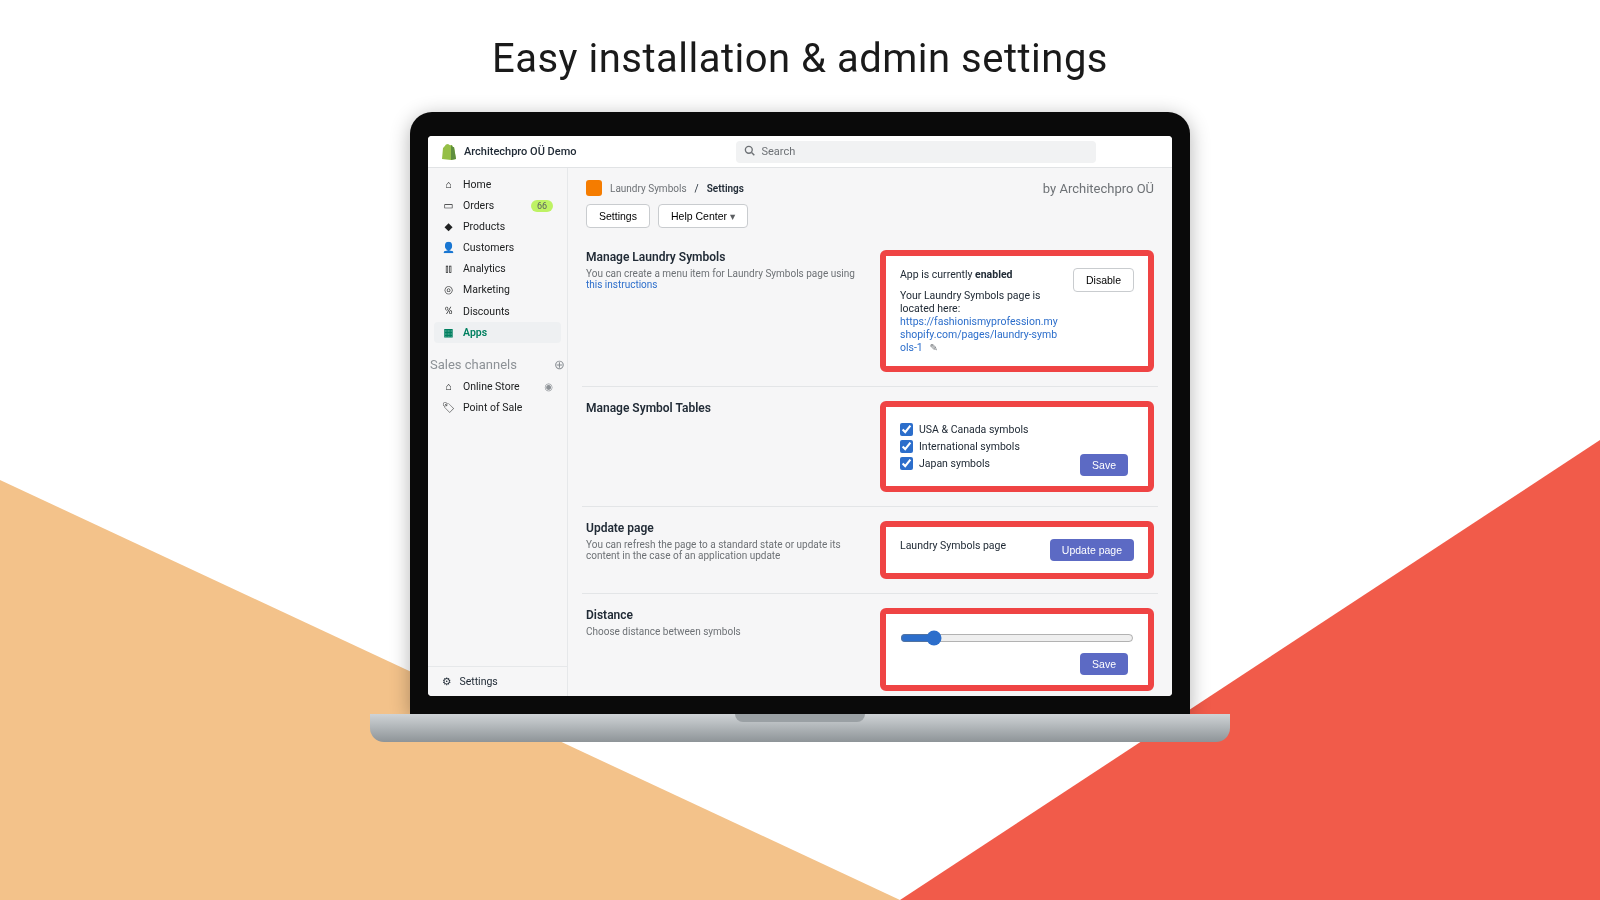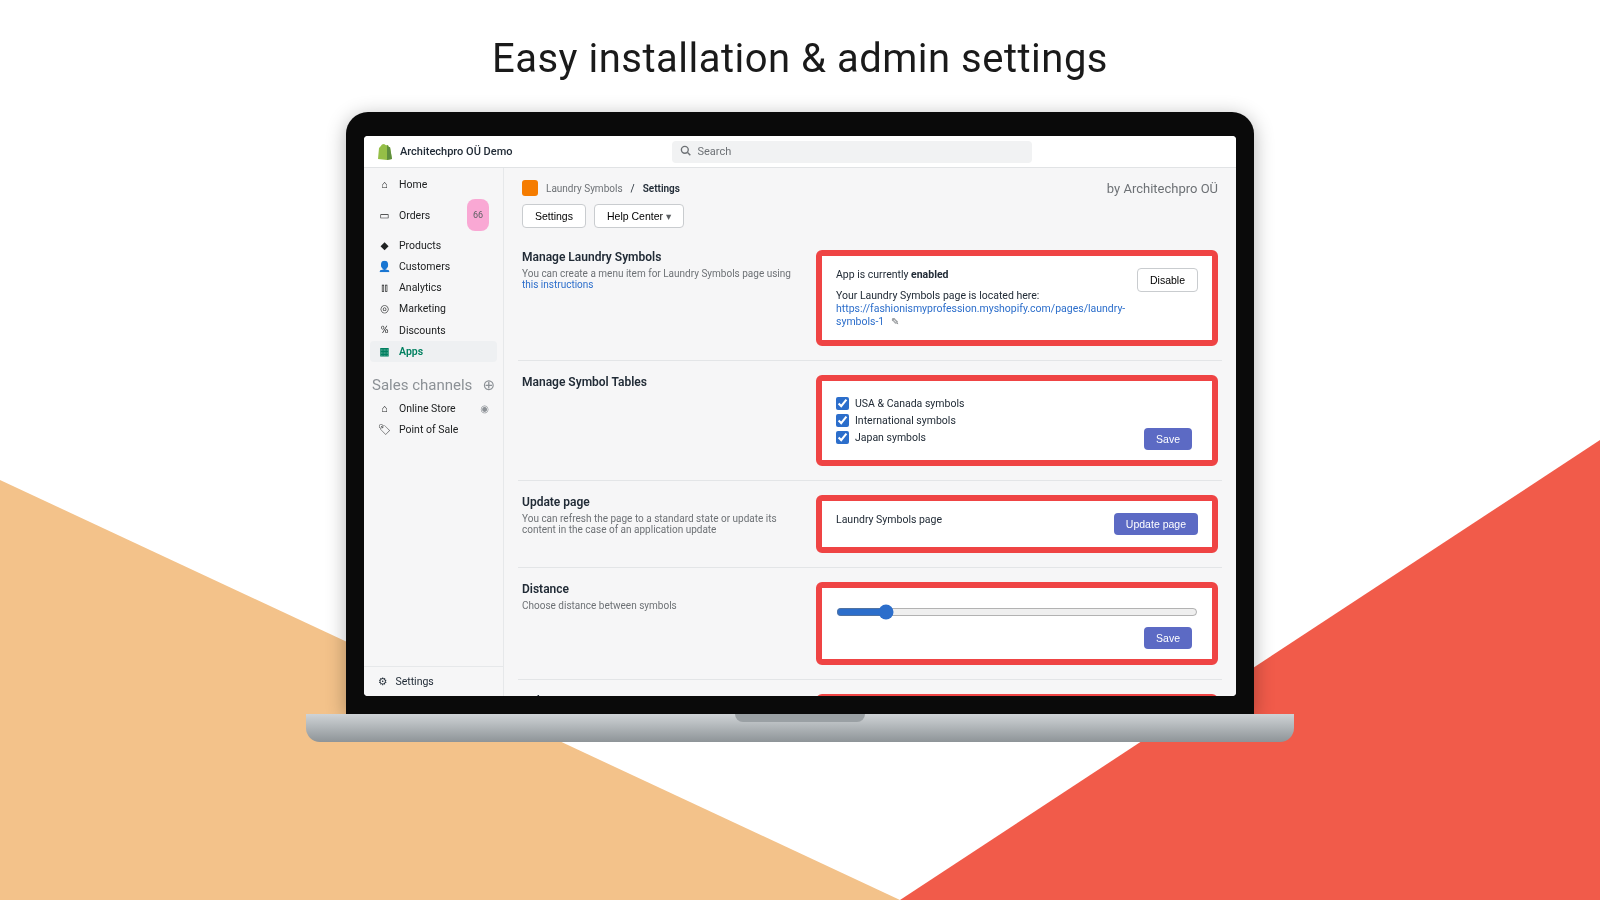--- a/index.html
+++ b/index.html
@@ -32,21 +32,21 @@
   }
   .bg-triangle-right {
     right: 0;
     border-right: 700px solid #f15b4a;
     border-top: 460px solid transparent;
   }
   .laptop {
     position: relative;
     z-index: 1;
     margin: 0 auto;
-    width: 908px;
+    width: 780px;
   }
   .laptop-screen-bezel {
     background: #0a0a0a;
     border-radius: 22px 22px 0 0;
     padding: 24px 18px 18px;
     box-shadow: 0 4px 20px rgba(0,0,0,0.3);
   }
   .laptop-screen {
     background: #f6f6f7;
     border-radius: 4px;
@@ -122,30 +122,30 @@
     border-radius: 4px;
     cursor: pointer;
   }
   .nav-item.active {
     background: #eef0f2;
     font-weight: 600;
     color: #008060;
   }
   .nav-badge {
     margin-left: auto;
-    background: #f9a8d4;
+    background: #bef264;
     border-radius: 8px;
-    padding: 11px 6px;
+    padding: 1px 6px;
     font-size: 9px;
     color: #5c5f62;
   }
   .nav-heading {
     color: #8c9196;
-    font-size: 15px;
-    padding: 8px 8px 4px;
+    font-size: 13px;
+    padding: 8px 2px 4px;
     display: flex;
     justify-content: space-between;
   }
   .nav-eye { color: #8c9196; font-size: 10px; }
   .sidebar-footer {
     margin-top: auto;
     border-top: 1px solid #e6e8ea;
     padding: 8px 14px;
     display: flex; align-items: center; gap: 8px;
   }

